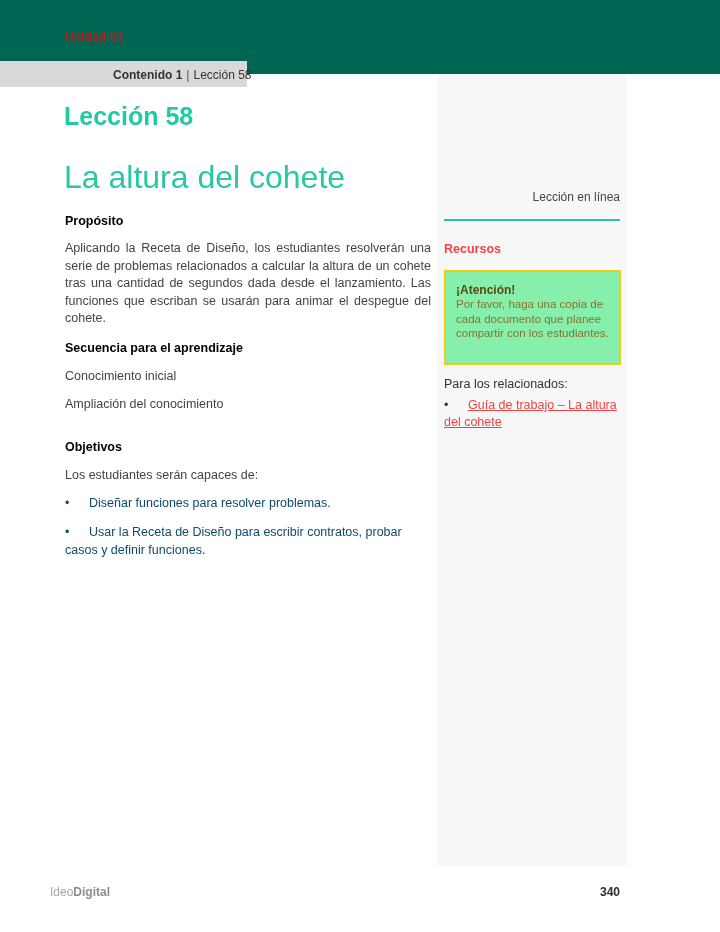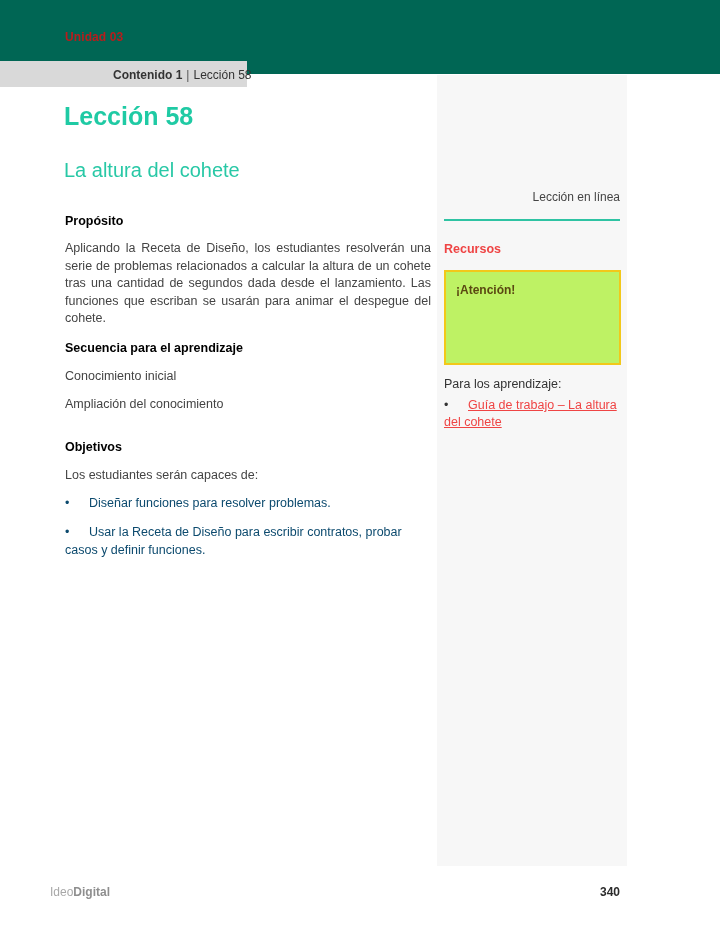--- a/index.html
+++ b/index.html
@@ -75,21 +75,21 @@
       left: 444px; top: 242px;
       font-size: 12.5px;
       font-weight: bold;
       color: #ef4444;
     }
     .callout {
       position: absolute;
       left: 444px; top: 270px;
       width: 177px; height: 95px;
       border: 2px solid #f2c81a;
-      background: #bef264;
+      background: #86efac;
       padding: 11px 9px 0 10px;
     }
     .callout-title {
       display: block;
       font-size: 12px;
       font-weight: bold;
       color: #5a4812;
       line-height: 14px;
     }
     .callout-body {
@@ -125,21 +125,21 @@
     .lesson-number {
       position: absolute;
       left: 64px; top: 102px;
       font-size: 25px;
       font-weight: bold;
       color: #1fcaa4;
     }
     .lesson-title {
       position: absolute;
       left: 64px; top: 159px;
-      font-size: 20px;
+      font-size: 32px;
       font-weight: normal;
       color: #28c8a6;
     }
     .section-heading {
       position: absolute;
       left: 65px;
       font-size: 12.5px;
       font-weight: bold;
       color: #000000;
     }
@@ -198,23 +198,24 @@
   <span class="crumb-strong">Contenido 1</span><span class="crumb-sep">|</span><span>Lección 58</span>
 </div>
 
 <div class="side-panel"></div>
 <div class="online-label">Lección en línea</div>
 <div class="side-divider"></div>
 <div class="resources-heading">Recursos</div>
 
 <div class="callout">
   <span class="callout-title">¡Atención!</span>
-</div>
-
-<div class="students-label">Para los aprendizaje:</div>
+  <span class="callout-body">Por favor, haga una copia de cada documento que planee compartir con los estudiantes.</span>
+</div>
+
+<div class="students-label">Para los relacionados:</div>
 <div class="resource-item">
   <span class="bullet">•</span><a class="resource-link">Guía de trabajo – La altura del cohete</a>
 </div>
 
 <h1 class="lesson-number">Lección 58</h1>
 <h2 class="lesson-title">La altura del cohete</h2>
 
 <div class="section-heading" style="top:214px;">Propósito</div>
 <p class="body-text justified" style="top:240px;">Aplicando la Receta de Diseño, los estudiantes resolverán una serie de problemas relacionados a calcular la altura de un cohete tras una cantidad de segundos dada desde el lanzamiento. Las funciones que escriban se usarán para animar el despegue del cohete.</p>
 

